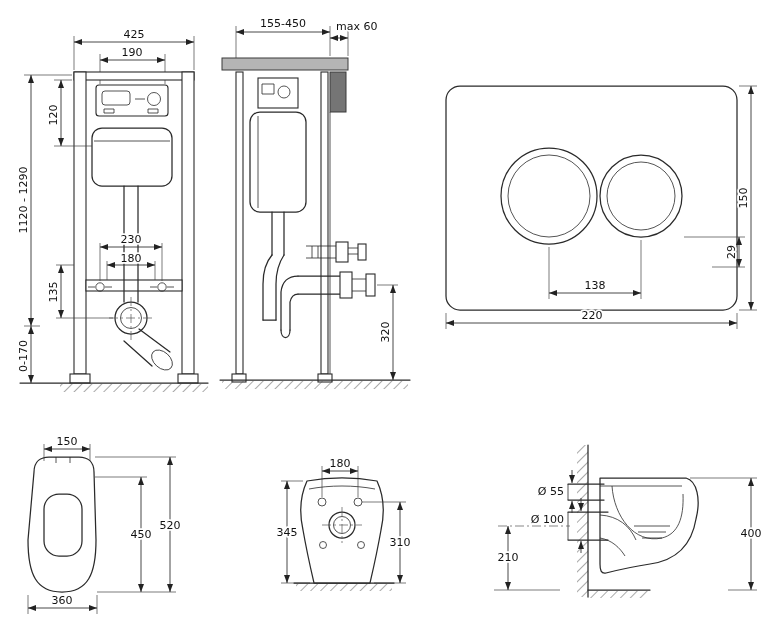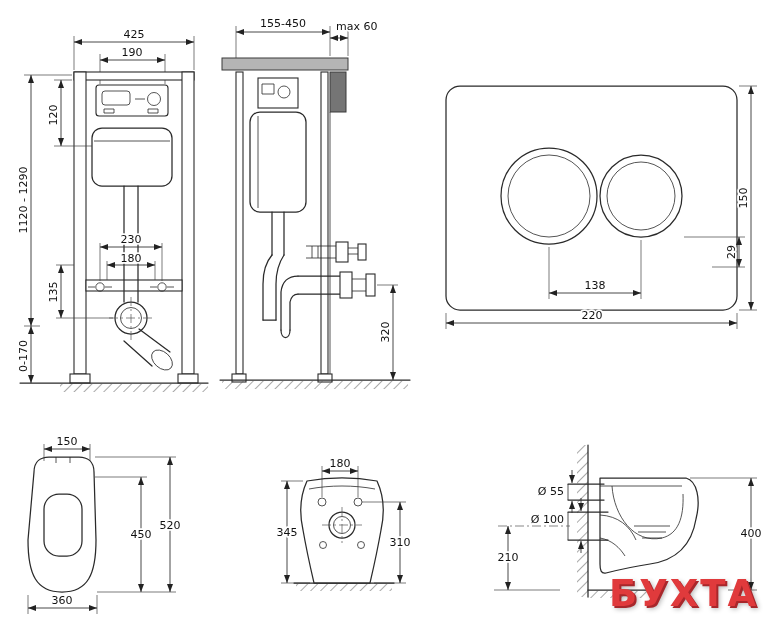--- a/index.html
+++ b/index.html
@@ -346,14 +346,13 @@
     <line class="dim" x1="751" y1="478" x2="751" y2="590" marker-start="url(#arr)" marker-end="url(#arr)"></line>
     <text class="dimtxt" x="751" y="537" text-anchor="middle">400</text>
 
     <g>
       <line class="ol" x1="588" y1="590" x2="650" y2="590"></line>
       <rect x="589" y="591" width="60" height="7" fill="url(#hatch)"></rect>
     </g>
   </g>
 </svg>
 
-<div class="watermark">БУХТА</div>
 </div>
 
 </body></html>

